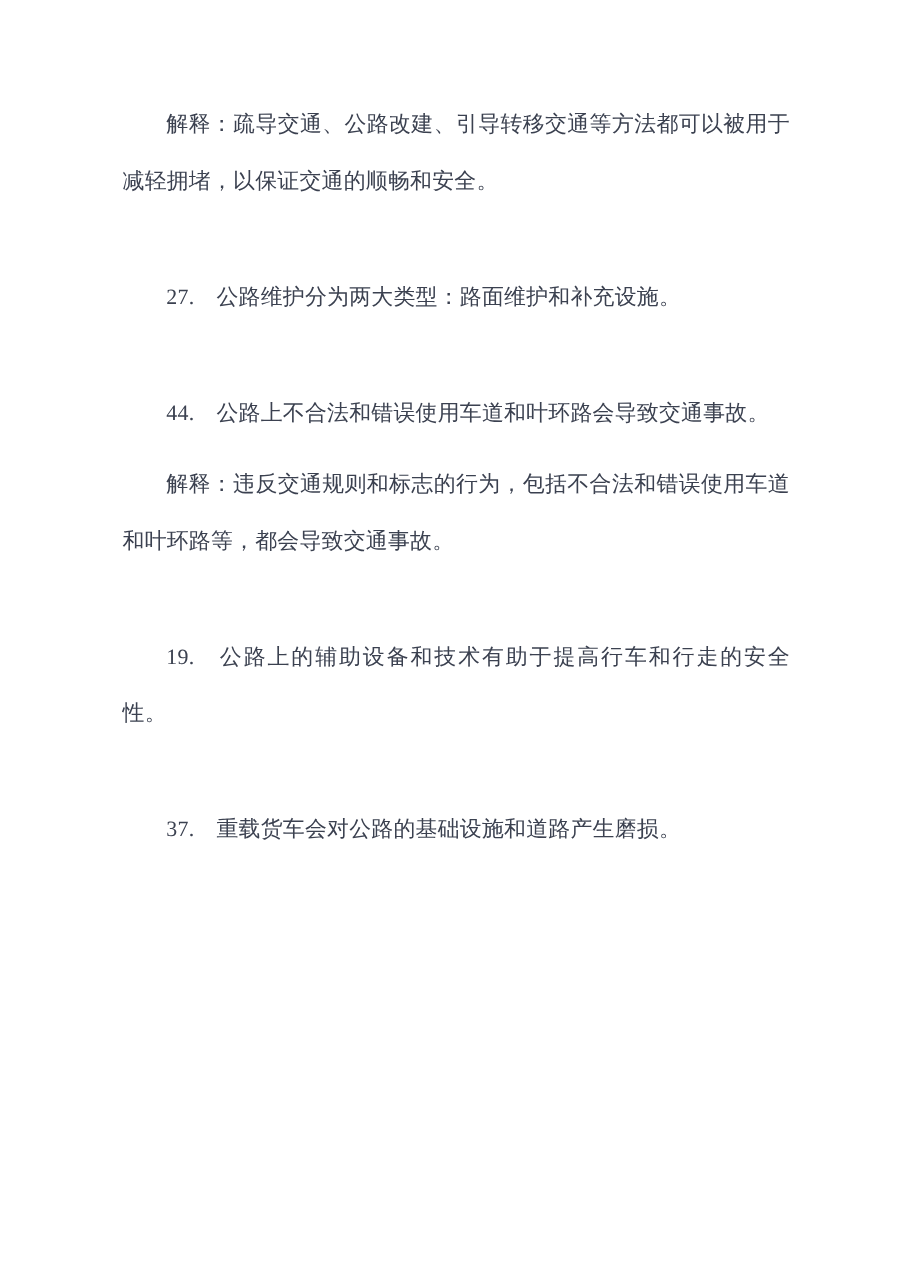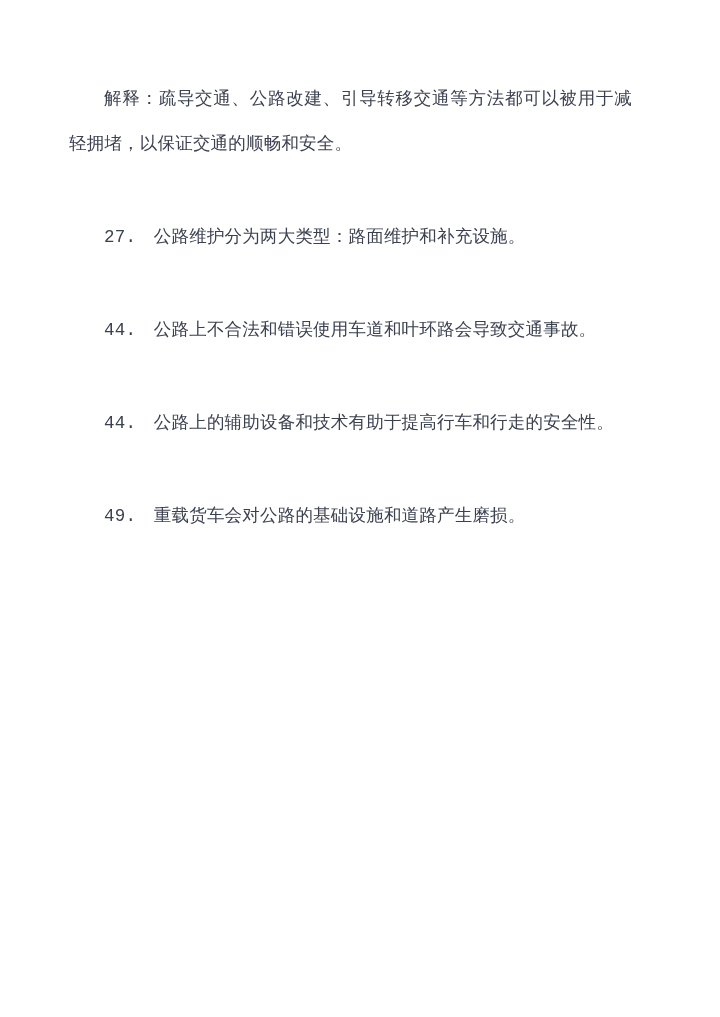--- a/index.html
+++ b/index.html
@@ -10,22 +10,22 @@
   }
   body {
     width: 720px;
     height: 1017px;
     overflow: hidden;
   }
   .doc-page {
     width: 720px;
     height: 733px;
     background: #ffffff;
-    padding: 77px 88px 40px 69px;
-    font-family: Liberation Mono, monospace;
+    padding: 77px 88px 40px 98px;
+    font-family: Liberation Serif, serif;
     color: #3b4150;
   }
   .doc-page p {
     margin: 0;
     font-size: 17.5px;
     line-height: 45px;
     text-indent: 2em;
     text-align: justify;
     letter-spacing: 0.2px;
     word-break: break-all;
@@ -44,18 +44,19 @@
 <body>
 
 <div class="doc-page">
   <p class="para-expl first-block">解释：疏导交通、公路改建、引导转移交通等方法都可以被用于减轻拥堵，以保证交通的顺畅和安全。</p>
 
   <p class="para-item">27.　公路维护分为两大类型：路面维护和补充设施。</p>
 
 
   <p class="para-item">44.　公路上不合法和错误使用车道和叶环路会导致交通事故。</p>
 
+  <p class="para-expl">解释：违反交通规则和标志的行为，包括不合法和错误使用车道和叶环路等，都会导致交通事故。</p>
 
-  <p class="para-item">44.　公路上的辅助设备和技术有助于提高行车和行走的安全性。</p>
+  <p class="para-item">19.　公路上的辅助设备和技术有助于提高行车和行走的安全性。</p>
 
 
-  <p class="para-item">49.　重载货车会对公路的基础设施和道路产生磨损。</p>
+  <p class="para-item">37.　重载货车会对公路的基础设施和道路产生磨损。</p>
 </div>
 
 </body></html>

